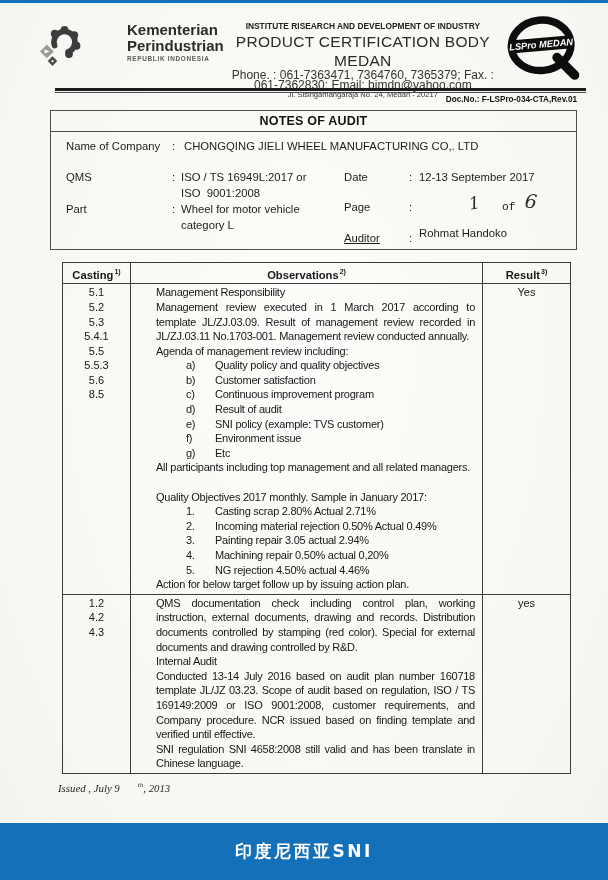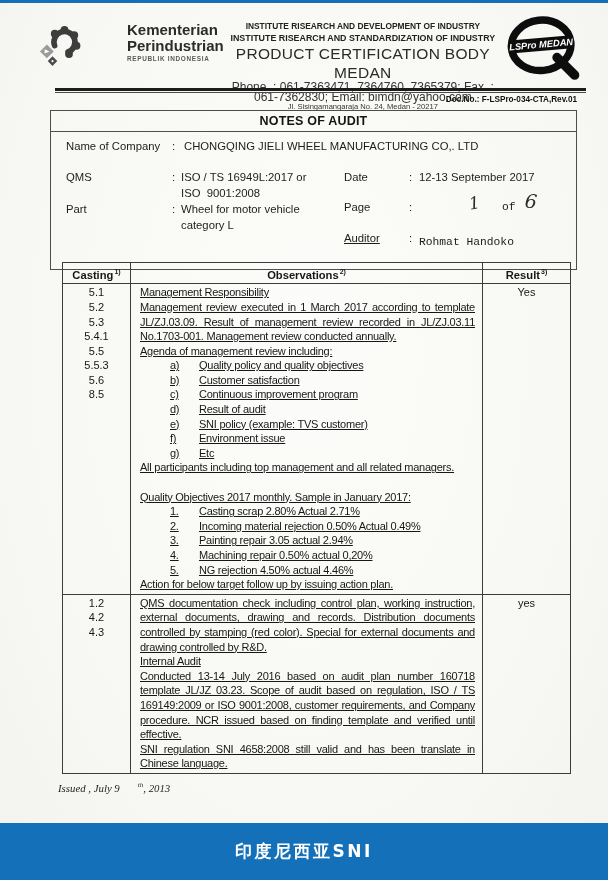--- a/index.html
+++ b/index.html
@@ -28,37 +28,37 @@
   .org-l5 { font-size: 7.6px; line-height: 9px; color: #333; }
   .qlogo { flex: none; margin-right: 24px; margin-top: -2px; }
 
   .rule { position: absolute; top: 88px; left: 55px; width: 531px; }
   .rule .r1 { height: 2.5px; background: #1c1c1c; }
   .rule .r2 { height: 1.3px; background: #4a4a4a; margin-top: 1.7px; }
 
   .docno { position: absolute; top: 95px; left: 0; width: 577px; text-align: right; font-size: 8.2px; font-weight: bold; color: #111; }
 
   
-  .notesbox { position: absolute; top: 110px; left: 50px; width: 527px; height: 160px; border: 1.4px solid #4d4d4d; background: transparent; }
+  .notesbox { position: absolute; top: 110px; left: 50px; width: 527px; height: 140px; border: 1.4px solid #4d4d4d; background: transparent; }
   .notes-title { height: 21px; border-bottom: 1.4px solid #4d4d4d; text-align: center; font-size: 12.5px; font-weight: bold; line-height: 21px; letter-spacing: 0.2px; color: #141414; }
   .form-body { position: relative; height: 117px; font-size: 11.3px; }
   .fb-abs { position: absolute; white-space: pre-wrap; }
   .fv { white-space: pre-wrap; }
   .hw { font-family: "DejaVu Serif", serif; font-style: italic; font-size: 17px; color: #2a2a2a; display: inline-block; }
   .hw-1 { transform: rotate(-10deg); }
   .hw-6 { transform: rotate(6deg); font-size: 19px; }
 
   
   .audit-table { position: absolute; top: 262px; left: 62px; border-collapse: collapse; table-layout: fixed; font-size: 11px; line-height: 14.6px; color: #171717; }
   .audit-table th, .audit-table td { border: 1.3px solid #3c3c3c; }
   .audit-table th { font-size: 11.2px; font-weight: bold; padding: 2px 0 1px; }
   .audit-table sup { font-size: 7px; margin-left: 1px; }
   col.c-std { width: 68px; } col.c-obs { width: 352px; } col.c-res { width: 88px; }
   td.std { text-align: center; vertical-align: top; padding-top: 1px; }
-  td.obs { vertical-align: top; padding: 1px 7px 2px 9px; letter-spacing: -0.25px; text-decoration: underline; }
+  td.obs { vertical-align: top; padding: 1px 7px 2px 25px; letter-spacing: -0.25px; }
   td.res { text-align: center; vertical-align: top; padding-top: 1px; }
   .jp { text-align: justify; }
   .nw { white-space: nowrap; }
   .li { display: flex; padding-left: 30px; }
   .li .m { width: 29px; flex: none; }
   .gap { height: 14.6px; }
 
   .issued { position: absolute; top: 781px; left: 58px; font-family: "Liberation Serif", serif; font-style: italic; font-size: 10.8px; color: #222; }
   .issued sup { font-size: 7px; margin-left: 18px; }
 
@@ -87,21 +87,20 @@
       <circle cx="22" cy="49.5" r="1.4" fill="#ffffff"></circle>
     </svg>
     <div class="brand-text">
       <div class="brand-l1">Kementerian</div>
       <div class="brand-l2">Perindustrian</div>
       <div class="brand-l3">REPUBLIK INDONESIA</div>
     </div>
   </div>
   <div class="org">
     <div class="org-l1">INSTITUTE RISEARCH AND DEVELOPMENT OF INDUSTRY</div>
-    <div class="org-l2">INSTITUTE RISEARCH AND STANDARDIZATION OF INDUSTRY</div>
     <div class="org-l3">PRODUCT CERTIFICATION BODY MEDAN</div>
     <div class="org-l4">Phone. : 061-7363471, 7364760, 7365379; Fax. : 061-7362830; Email: bimdn@yahoo.com</div>
     <div class="org-l5">Jl. Sisingamangaraja No. 24, Medan - 20217</div>
   </div>
   <div class="qlogo">
     <svg width="82" height="76" viewBox="0 0 88 78">
       <ellipse cx="42" cy="34" rx="32" ry="27" fill="none" stroke="#0d0d0d" stroke-width="8" transform="rotate(-6 42 34)"></ellipse>
       <path d="M59 47 L78 66" stroke="#0d0d0d" stroke-width="10" stroke-linecap="round"></path>
       <g transform="rotate(-5 42 33)">
         <rect x="9" y="26" width="66" height="14" fill="#0d0d0d"></rect>
@@ -140,21 +139,21 @@
     <div class="fb-abs fv" style="left:368px; top:39px;">12-13 September 2017</div>
 
     <div class="fb-abs" style="left:293px; top:69px;">Page</div>
     <div class="fb-abs" style="left:358px; top:69px;">:</div>
     <div class="fb-abs hw hw-1" style="left:418px; top:61px;">1</div>
     <div class="fb-abs" style="left:451px; top:69px;font-family:Liberation Mono, monospace;">of</div>
     <div class="fb-abs hw hw-6" style="left:474px; top:58px;">6</div>
 
     <div class="fb-abs" style="left:293px; top:100px;text-decoration:underline;">Auditor</div>
     <div class="fb-abs" style="left:358px; top:100px;">:</div>
-    <div class="fb-abs fv" style="left:368px; top:104px;font-family:Liberation Mono, monospace;">Rohmat Handoko</div>
+    <div class="fb-abs fv" style="left:368px; top:95px;">Rohmat Handoko</div>
   </div>
 </div>
 
 <table class="audit-table">
   <colgroup>
       <col class="c-std">
       <col class="c-obs">
       <col class="c-res">
     </colgroup>
   <tbody>

